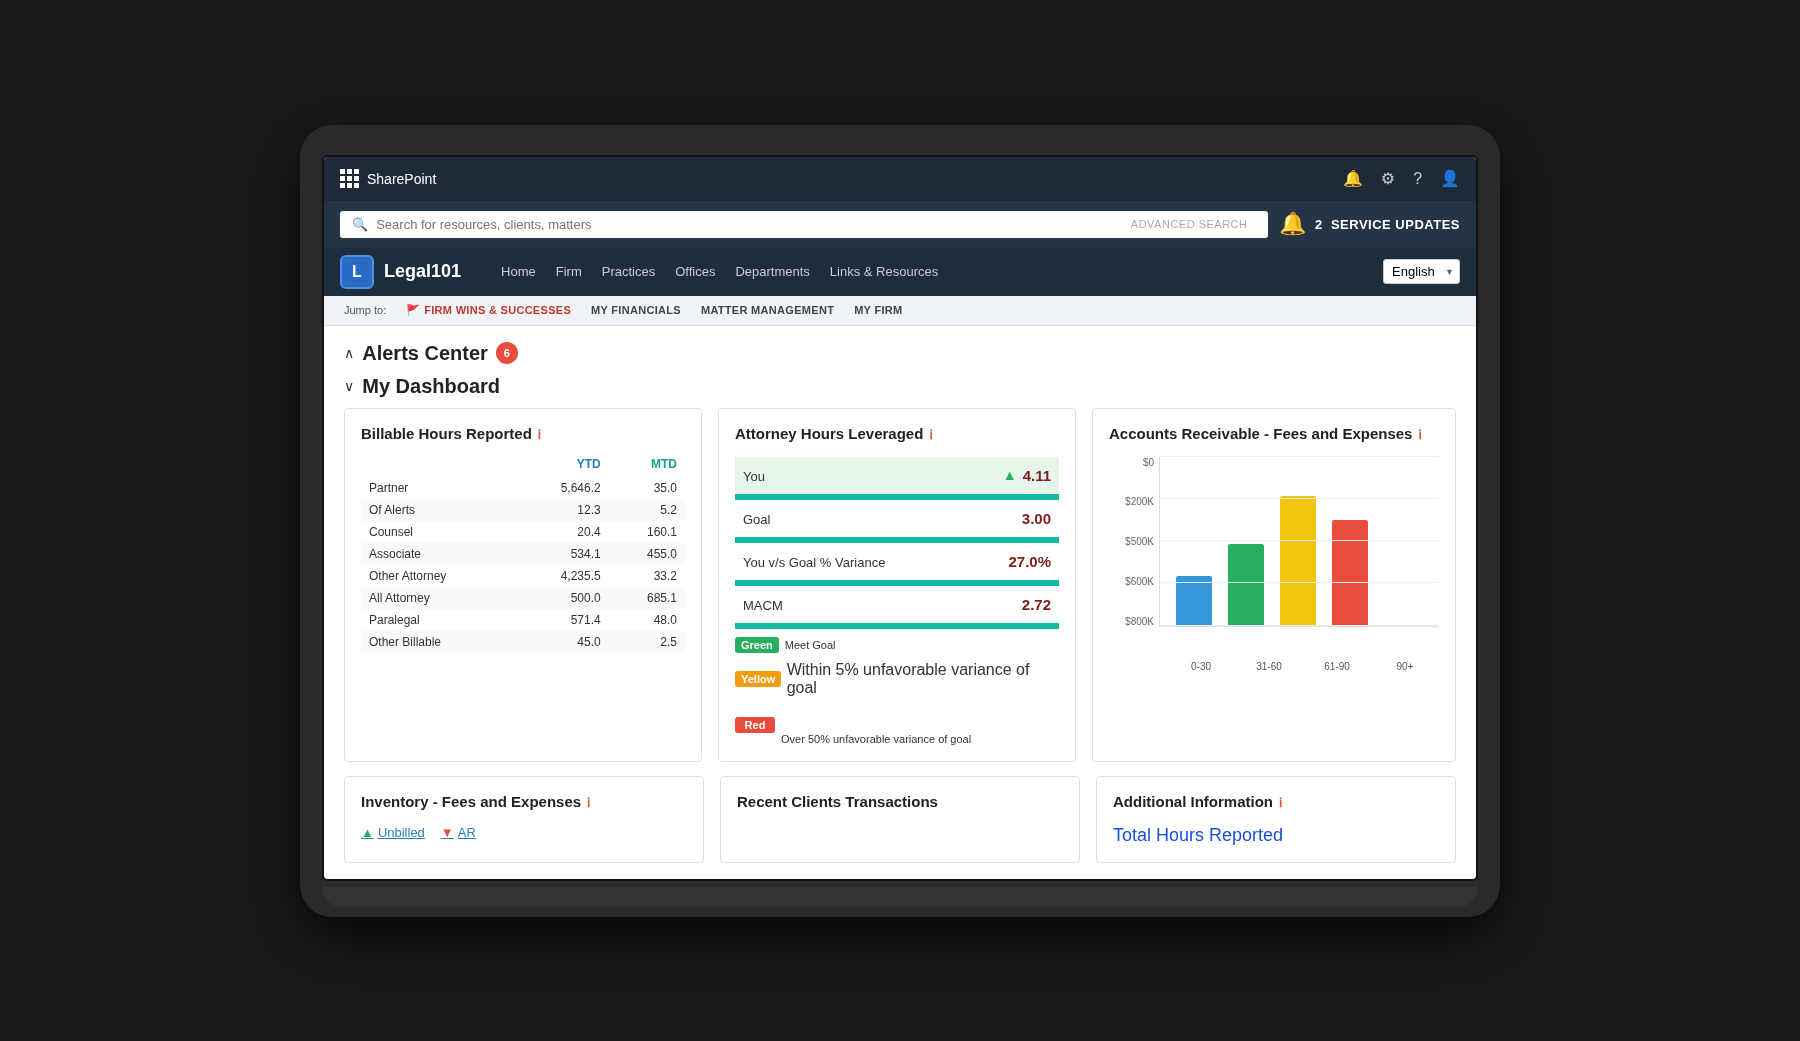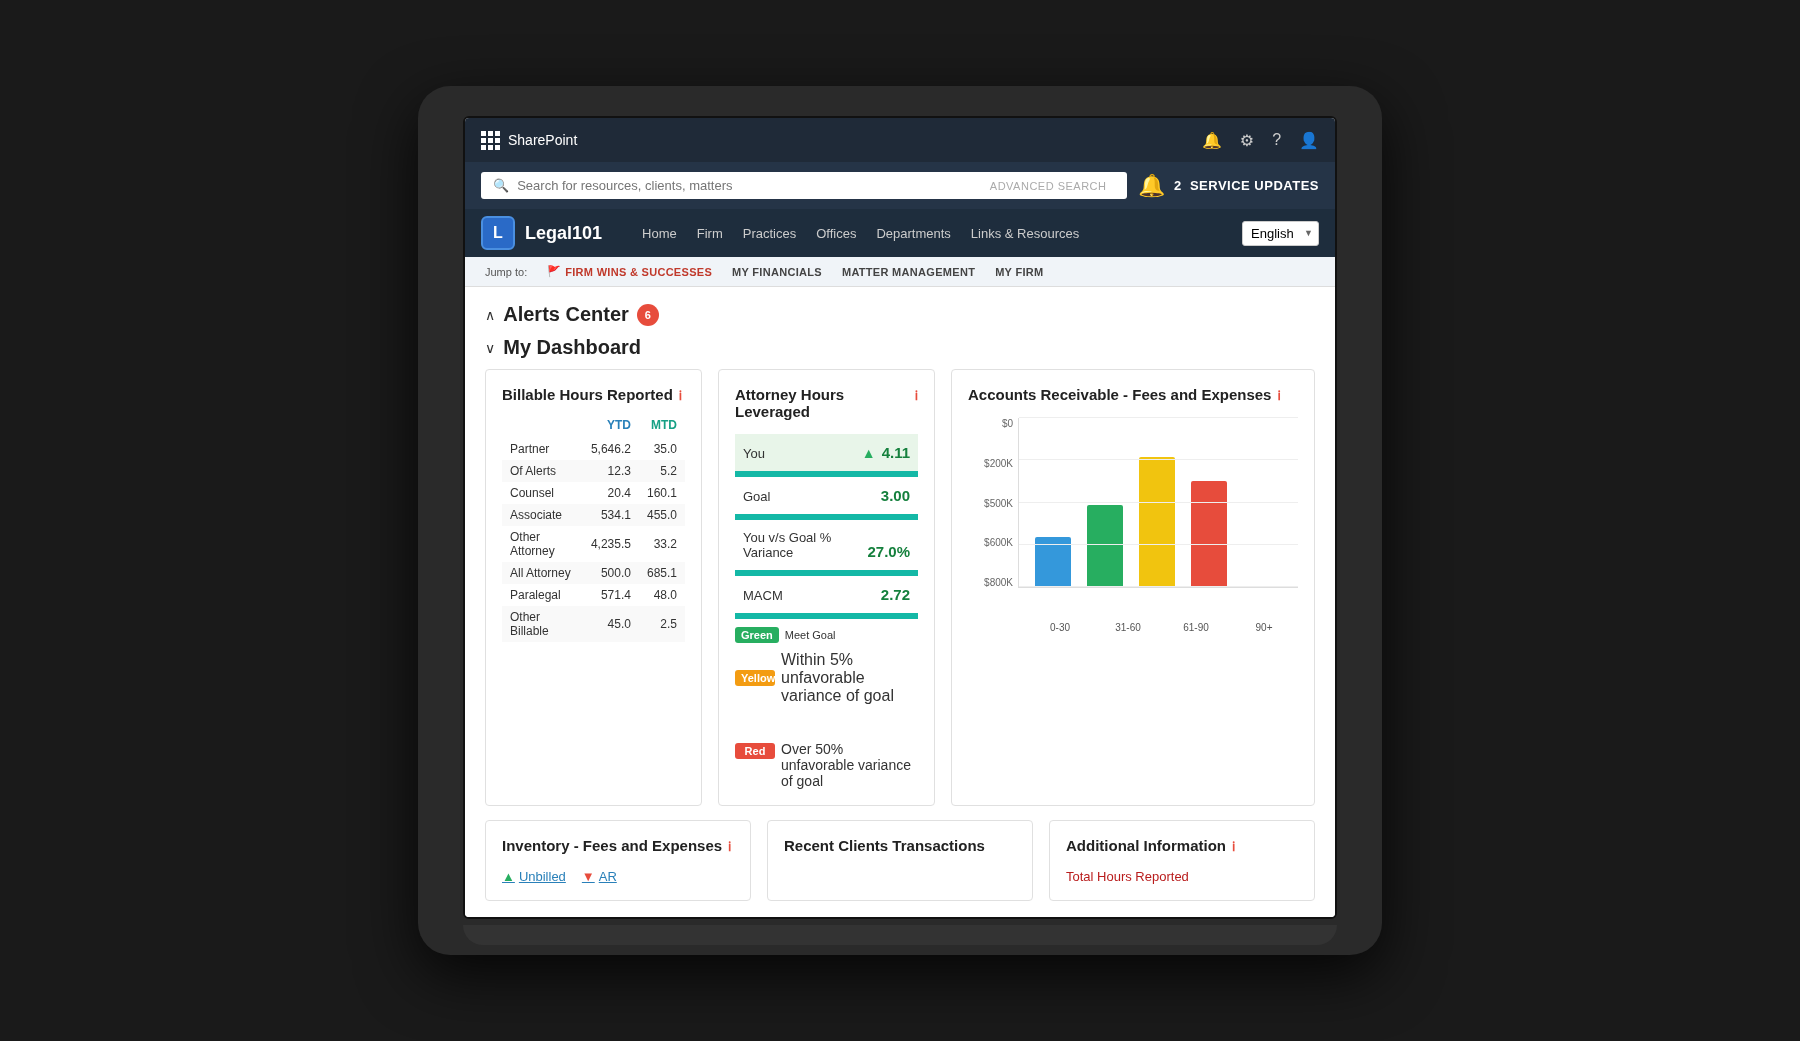--- a/index.html
+++ b/index.html
@@ -6,24 +6,24 @@
     body {
       background: #1a1a1a;
       display: flex;
       justify-content: center;
       align-items: center;
       min-height: 100vh;
       font-family: 'Segoe UI', Arial, sans-serif;
     }
 
     .laptop-outer {
-      width: 964px;
+      width: 1200px;
       background: #2a2a2a;
       border-radius: 32px;
-      padding: 30px 45px 10px;
+      padding: 30px 22px 10px;
       box-shadow: 0 20px 60px rgba(0,0,0,0.8);
     }
     .laptop-screen {
       background: #fff;
       border-radius: 6px;
       overflow: hidden;
       border: 2px solid #111;
     }
     .laptop-base {
       height: 20px;
@@ -315,21 +315,21 @@
       align-items: flex-end;
       justify-content: space-between;
       padding: 10px 8px;
       border-bottom: 6px solid #14b8a6;
       font-size: 13px;
     }
     .ahl-row.highlighted {
       background: #e8f5e9;
     }
     .ahl-label { color: #333; font-weight: 500; }
-    .ahl-value { font-weight: 700; font-size: 15px; color: #15803d; }
+    .ahl-value { font-weight: 700; font-size: 15px; color: #7f1d1d; }
     .arrow-up { color: #27ae60; font-size: 14px; }
 
     .legend-row {
       display: flex;
       align-items: center;
       gap: 6px;
       font-size: 11px;
       margin-top: 8px;
     }
     .legend-badge {
@@ -462,22 +462,22 @@
       color: #333;
     }
 
     .additional-info-card {
       border: 1px solid #e0e0e0;
       border-radius: 4px;
       padding: 16px;
       background: #fff;
     }
     .ai-label {
-      font-size: 13px;
-      color: #b91c1c;
+      font-size: 18px;
+      color: #1d4ed8;
     }
   </style>
 </head>
 <body>
 
 <div class="laptop-outer">
   <div class="laptop-screen">
 
     <div class="topbar">
       <div class="topbar-left">
@@ -659,21 +659,21 @@
               <div class="legend-row">
                 <span class="legend-badge badge-green">Green</span>
                      <span style="font-size:11px;color:#333;">Meet Goal</span>
               </div>
               <div class="legend-row">
                 <span class="legend-badge badge-yellow">Yellow</span>
                      <span style="font-size:16px;color:#333;">Within 5% unfavorable variance of goal</span>
               </div>
               <div class="legend-row">
                 <span class="legend-badge badge-red">Red</span>
-                     <span style="font-size:14px;color:#333;margin-top:28px;">Over 50% unfavorable variance of goal</span>
+                     <span style="font-size:11px;color:#333;margin-top:28px;">Over 50% unfavorable variance of goal</span>
               </div>
             </div>
         </div>
 
         <div class="card">
           <div class="card-title">
             <span>Accounts Receivable - Fees and Expenses</span>
             <span class="info-icon">ℹ</span>
           </div>
           <div class="chart-area">

